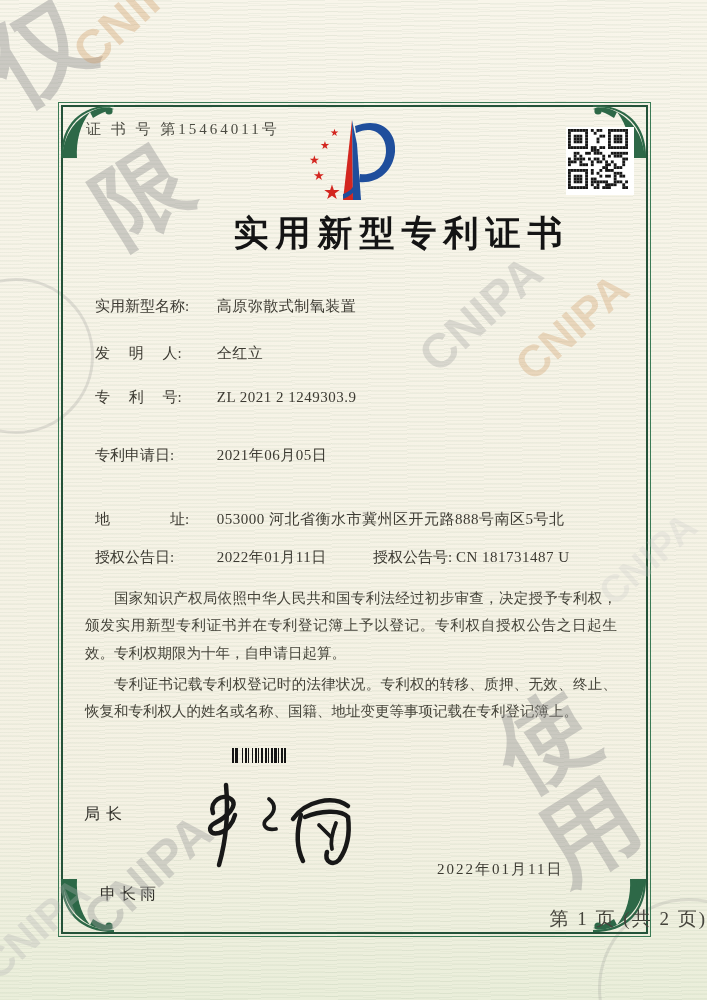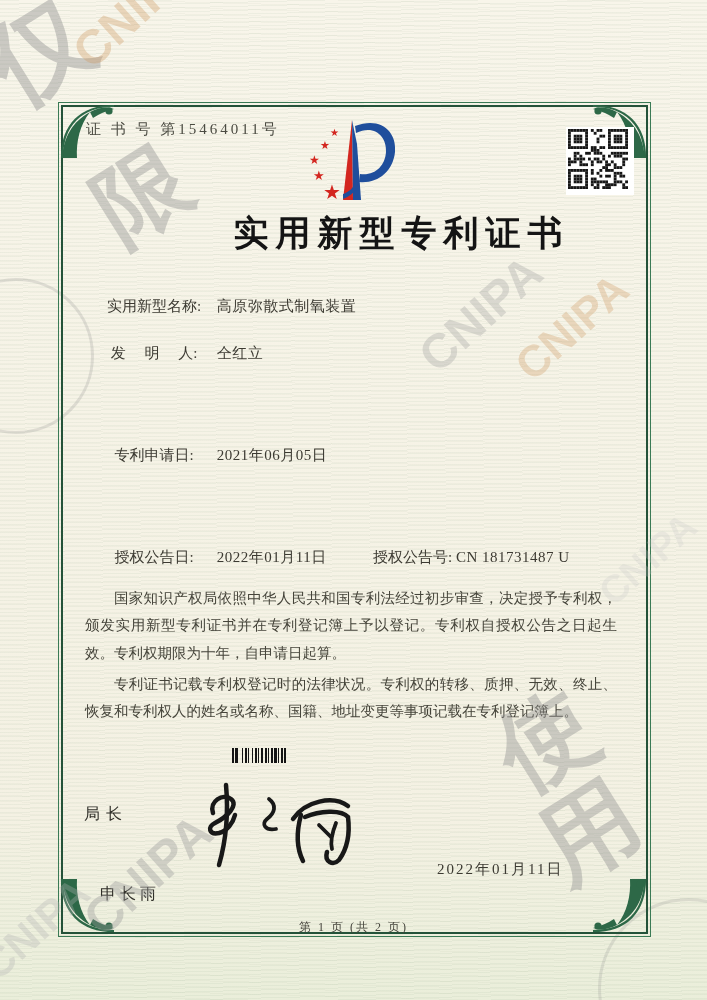--- a/index.html
+++ b/index.html
@@ -23,36 +23,36 @@
   .c-br{right:59px;bottom:66px;transform:scale(-1,-1);}
   
   .content{position:absolute;left:0;top:0;width:707px;height:846px;z-index:4;}
   .cert-no{position:absolute;left:86px;top:120px;font-size:15px;letter-spacing:3px;color:#4b4b42;}
   .logo{position:absolute;left:297px;top:110px;width:112px;height:97px;}
   .qr{position:absolute;left:566px;top:127px;width:64px;height:64px;background:#fff;padding:2px;}
   .qr svg{width:60px;height:60px;display:block;fill:#171717;}
   .title{position:absolute;left:0;top:210px;width:707px;text-align:center;
     font-size:35px;font-weight:bold;letter-spacing:7px;color:#141414;padding-left:48px;}
   .row{position:absolute;left:95px;font-size:15px;color:#3c3a32;white-space:nowrap;}
-  .row .lbl{display:inline-block;min-width:118px;text-align:center;}
+  .row .lbl{display:inline-block;min-width:118px;}
   .row .val{letter-spacing:0.5px;}
   .pair2{position:absolute;left:278px;top:0;}
   .paras{position:absolute;left:85px;top:585px;width:540px;font-size:14.5px;
     line-height:1.88;color:#45443a;text-align:justify;}
   .paras p{margin:0 8px 4px 0;text-indent:2em;}
   .barcode{position:absolute;left:232px;top:748px;width:54px;height:15px;
     background:repeating-linear-gradient(90deg,#141414 0 1.6px,rgba(0,0,0,0) 1.6px 3.2px,
       #141414 3.2px 5.6px,rgba(0,0,0,0) 5.6px 6.6px,#141414 6.6px 7.4px,rgba(0,0,0,0) 7.4px 9.8px);}
   .director-title{position:absolute;left:84px;top:804px;font-size:16px;letter-spacing:6px;color:#2f2e28;}
   .director-name{position:absolute;left:100px;top:884px;font-size:16px;letter-spacing:4px;color:#2f2e28;}
   .signature{position:absolute;left:183px;top:778px;width:180px;height:92px;}
   .signature svg{width:100%;height:100%;}
   .issue-date{position:absolute;left:437px;top:860px;font-size:15px;letter-spacing:2px;color:#3c3a32;}
-  .page-no{position:absolute;left:0;top:906px;width:707px;text-align:center;
-    font-size:12px;letter-spacing:2px;color:#45443c;margin-top:13px;}
+  .page-no{position:absolute;left:0;top:906px;width:707px;text-align:right;
+    font-size:19px;letter-spacing:2px;color:#45443c;}
   .footer-note{position:absolute;left:50%;transform:translateX(-50%);top:944px;
     background:#fcfcf6;padding:5px 16px;font-size:13.5px;letter-spacing:5px;color:#55544a;z-index:5;}
   
   .wm-layer{position:absolute;left:0;top:0;width:707px;height:1000px;z-index:6;pointer-events:none;}
   .wm{position:absolute;font-family:"Liberation Sans","DejaVu Sans",sans-serif;
     font-weight:bold;line-height:1;transform-origin:center;}
   .emblem{position:absolute;border-radius:50%;pointer-events:none;}
   .em1{left:-62px;top:278px;width:150px;height:150px;border:3px solid rgba(135,135,135,0.22);}
   .em2{left:598px;top:898px;width:175px;height:175px;border:3px solid rgba(135,135,135,0.20);}
 </style>
@@ -352,23 +352,31 @@
     <div class="title">实用新型专利证书</div>
 
     <div class="row" style="top:297px">
       <span class="lbl">实用新型名称:</span>
       <span class="val">高原弥散式制氧装置</span>
     </div>
     <div class="row" style="top:344px">
       <span class="lbl">发　 明　 人:</span>
       <span class="val">仝红立</span>
     </div>
+    <div class="row" style="top:388px">
+      <span class="lbl">专　 利　 号:</span>
+      <span class="val">ZL 2021 2 1249303.9</span>
+    </div>
     <div class="row" style="top:446px">
       <span class="lbl">专利申请日:</span>
       <span class="val">2021年06月05日</span>
+    </div>
+    <div class="row" style="top:510px">
+      <span class="lbl">地　　　　址:</span>
+      <span class="val">053000 河北省衡水市冀州区开元路888号南区5号北</span>
     </div>
     <div class="row" style="top:548px;width:540px">
       <span>
         <span class="lbl">授权公告日:</span>
         <span class="val">2022年01月11日</span>
       </span>
       <span class="pair2">
         <span class="lbl" style="min-width:0;margin-right:0">授权公告号:</span>
         <span class="val">CN 181731487 U</span>
       </span>

